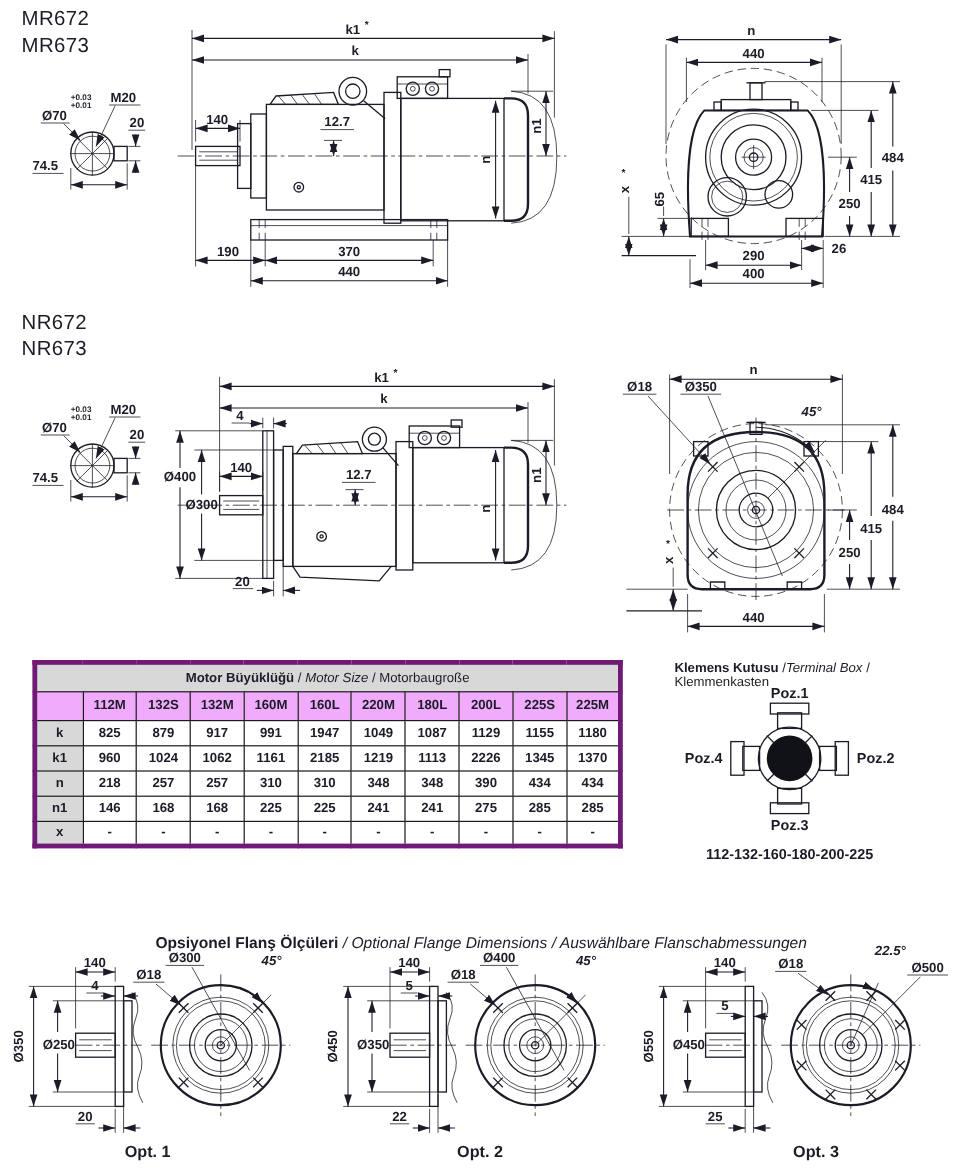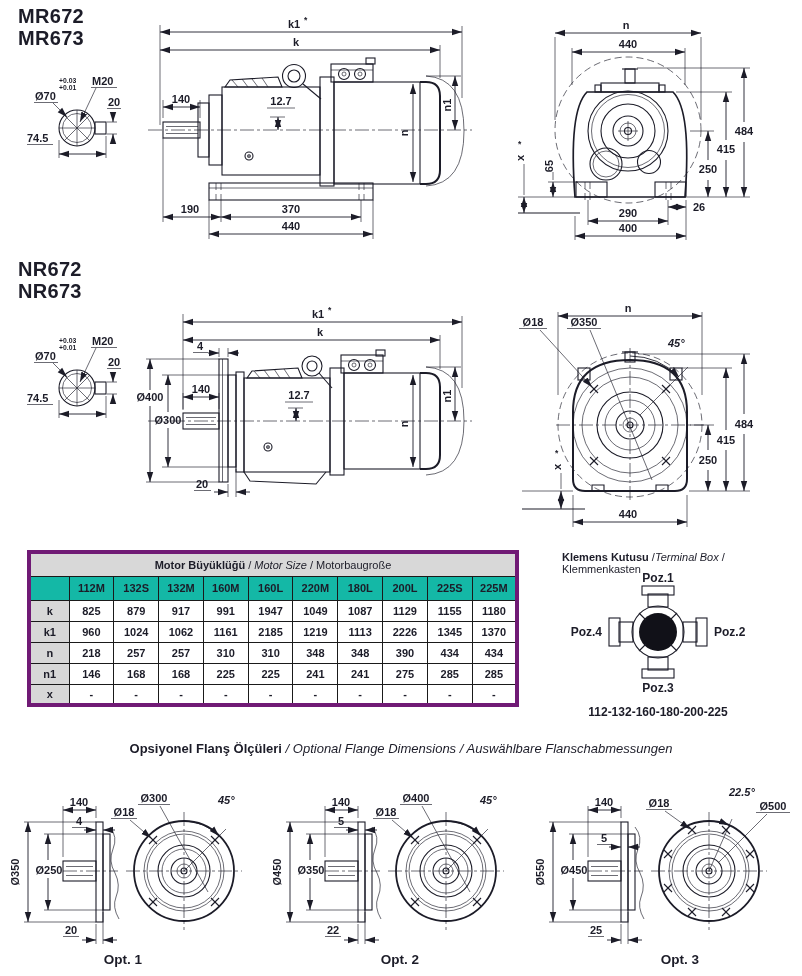--- a/index.html
+++ b/index.html
@@ -12,25 +12,25 @@
   svg .st{font-size:8.5px}
   svg .sm{font-size:6.8px}
   svg .cap{font-size:13.5px}
   svg .itl{font-style:italic}
   .ln{stroke:#1c1c28;stroke-width:1.1;fill:none}
   .lk{stroke:#1c1c28;stroke-width:2;fill:none}
   .lt{stroke:#1c1c28;stroke-width:0.65;fill:none}
   .dim{stroke:#1c1c28;stroke-width:0.9;fill:none}
   .dsh{stroke-dasharray:7 4}
   .cln{stroke:#1c1c28;stroke-width:0.65;fill:none;stroke-dasharray:14 3 3 3}
-  .model{font-size:20px;font-weight:bold;line-height:22px;letter-spacing:.3px}
+  .model{font-size:17px;font-weight:normal;line-height:22px;letter-spacing:.3px}
   .dims-table{border-collapse:collapse;table-layout:fixed;width:492px;border:4px solid #701a75}
   .dims-table td{border:1px solid #1a1a1a;text-align:center;vertical-align:middle;font-size:11px;font-weight:bold;height:21px;padding:0}
   .dims-table tr.titlerow td{height:24px;background:#d8d8d8;font-weight:normal;font-size:11px}
-  .dims-table tr.headrow td{height:24px;background:#14b8a6}
+  .dims-table tr.headrow td{height:24px;background:#f0abfc}
   .dims-table td.lbl{background:#d8d8d8}
   .bld{font-weight:bold}
   .itl2{font-style:italic}
   .klemens-title{font-size:11px}
   .flange-title{width:802px;text-align:center;font-size:13px}
 </style>
 </head>
 <body>
 
 <svg width="0" height="0" class="abs" style="left:0;top:0">
@@ -537,21 +537,21 @@
     <rect x="143" y="50" width="14" height="20" class="ln"></rect>
       <rect x="156" y="46" width="11" height="28" class="ln"></rect>
   </g>
   <text x="118" y="10" text-anchor="middle" class="t9" style="font-size:12px">Poz.1</text>
   <text x="174" y="64" style="font-size:12px">Poz.2</text>
   <text x="118" y="120" text-anchor="middle" style="font-size:12px">Poz.3</text>
   <text x="62" y="64" text-anchor="end" style="font-size:12px">Poz.4</text>
   <text x="118" y="144" text-anchor="middle" style="font-size:12px">112-132-160-180-200-225</text>
 </svg>
 
-<div class="abs flange-title" style="left:0;top:741px"><span class="bld">Opsiyonel Flanş Ölçüleri</span><span class="itl2"> / </span><span class="itl2">Optional Flange Dimensions</span><span class="itl2"> / </span><span class="itl2">Auswählbare Flanschabmessungen</span></div>
+<div class="abs flange-title" style="left:0;top:778px"><span class="bld">Opsiyonel Flanş Ölçüleri</span><span class="itl2"> / </span><span class="itl2">Optional Flange Dimensions</span><span class="itl2"> / </span><span class="itl2">Auswählbare Flanschabmessungen</span></div>
 
 <svg class="abs" style="left:8px;top:782px" width="262" height="192" viewBox="0 0 262 192">
   <g>
     <rect x="88" y="40" width="7" height="100" class="ln"></rect>
     <rect x="95" y="52" width="7" height="76" class="ln"></rect>
     <path d="M102,45 q8,10 3,22 q-5,12 2,24 q6,12 1,24 q-4,10 3,22" class="lt"></path>
     <rect x="55" y="79" width="33" height="20" class="ln"></rect>
     <line x1="58" y1="84.5" x2="85" y2="84.5" class="lt"></line>
       <line x1="58" y1="93.5" x2="85" y2="93.5" class="lt"></line>
     <line x1="55" y1="89" x2="110" y2="89" class="cln"></line>

